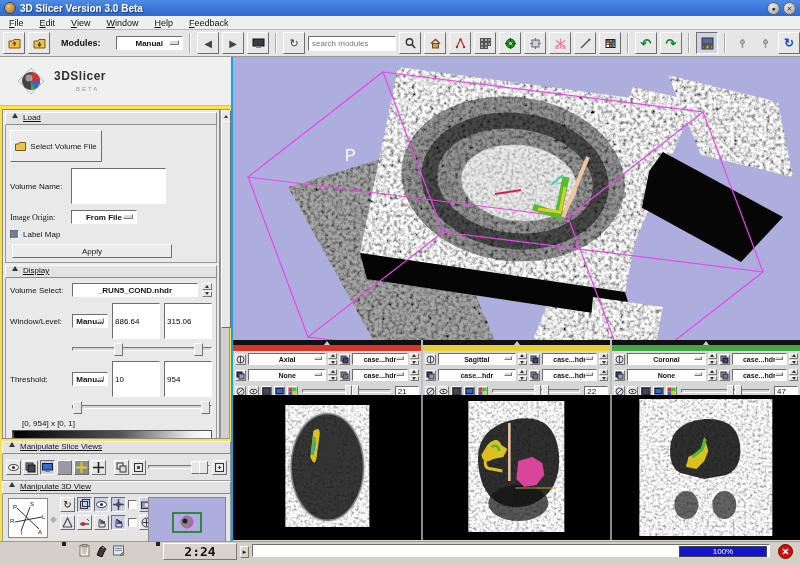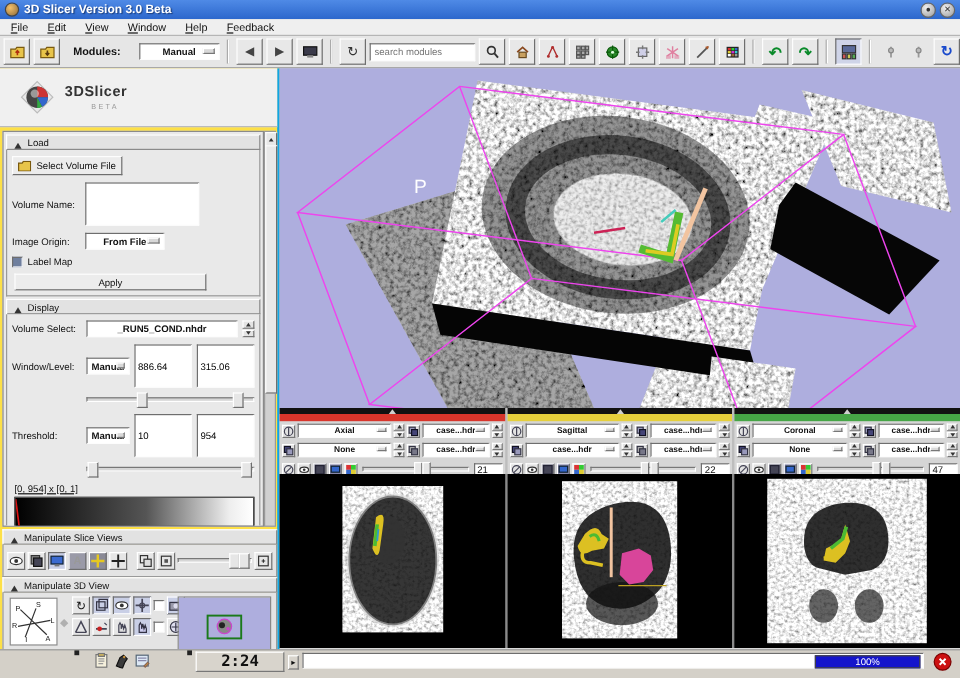--- a/index.html
+++ b/index.html
@@ -37,28 +37,28 @@
   .leftpanel{position:absolute;left:0;top:57px;width:233px;height:484px;background:#fde047;border-right:2px solid #0ea5e9;box-sizing:border-box;}
   .logoarea{position:absolute;left:0;top:0;width:231px;height:49px;background:#f0f0f0;border-bottom:1px solid #bbb;display:flex;align-items:center;gap:6px;padding-left:14px;box-sizing:border-box;}
   .logotext b{font-size:12px;letter-spacing:.5px;color:#333;}
   .logotext .beta{font-size:6px;color:#999;letter-spacing:2px;margin-left:22px;}
   .modscroll{position:absolute;left:2px;top:52px;width:218px;height:330px;background:#e9e9e9;border:1px solid #8a8a8a;overflow:hidden;box-sizing:border-box;}
   .vscroll{position:absolute;right:1px;top:52px;width:10px;height:330px;background:#d0d0d0;border:1px solid #999;box-sizing:border-box;}
   .vthumb{position:absolute;left:0;top:11px;width:8px;height:205px;}
   .varrow{position:absolute;left:0;top:0;width:8px;height:10px;display:flex;align-items:center;justify-content:center;}
 
   .sec{margin:2px 2px 0 2px;}
-  .sechead{height:13px;display:flex;align-items:flex-end;gap:5px;padding-left:6px;background:#e2e2e2;border:1px solid;border-color:#fff #8a8a8a #8a8a8a #fff;box-sizing:border-box;font-size:8px;}
+  .sechead{height:13px;display:flex;align-items:flex-start;gap:5px;padding-left:6px;background:#e2e2e2;border:1px solid;border-color:#fff #8a8a8a #8a8a8a #fff;box-sizing:border-box;font-size:8px;text-decoration:underline;}
   .secbody{border:1px solid #9a9a9a;border-top:none;background:#e9e9e9;padding:5px 4px 4px 4px;}
   .tri-up{width:0;height:0;border-left:3px solid transparent;border-right:3px solid transparent;border-bottom:5px solid #333;}
 
   .frow{display:flex;align-items:center;gap:4px;margin-bottom:6px;}
   .flabel{font-size:8px;flex:none;}
   .tinput{height:13px;font-size:8px;padding:17px 2px;box-sizing:border-box;border:1px solid;border-color:#6e6e6e #fdfdfd #fdfdfd #6e6e6e;background:#fff;}
-  .btn{display:flex;align-items:center;justify-content:center;gap:4px;font-size:8px;height:16px;background:#ececec;border:1px solid;border-color:#fdfdfd #6e6e6e #6e6e6e #fdfdfd;box-sizing:border-box;}
+  .btn{display:flex;align-items:center;justify-content:center;gap:4px;font-size:8px;height:32px;background:#ececec;border:1px solid;border-color:#fdfdfd #6e6e6e #6e6e6e #fdfdfd;box-sizing:border-box;}
   .chk{width:9px;height:9px;box-sizing:border-box;border:1px solid;border-color:#6e6e6e #fdfdfd #fdfdfd #6e6e6e;background:#fff;flex:none;}
   .chk.on{background:#6f7f9e;}
   .spin{width:10px;height:14px;display:flex;flex-direction:column;gap:1px;flex:none;}
   .spin>div{flex:1;display:flex;align-items:center;justify-content:center;background:#e4e4e4;border:1px solid;border-color:#fff #777 #777 #fff;box-sizing:border-box;}
   .mini-tri-u{width:0;height:0;border-left:2px solid transparent;border-right:2px solid transparent;border-bottom:3px solid #333;}
   .mini-tri-d{width:0;height:0;border-left:2px solid transparent;border-right:2px solid transparent;border-top:3px solid #333;}
   .track{position:relative;height:4px;background:#d6d6d6;border:1px solid;border-color:#777 #fff #fff #777;box-sizing:border-box;}
   .handle{position:absolute;top:-5px;width:9px;height:13px;background:#e6e6e6;border:1px solid;border-color:#fff #6e6e6e #6e6e6e #fff;box-sizing:border-box;}
 
   
@@ -289,21 +289,21 @@
                   <path d="M0.5 2h3l1-1.5h6V8.5H.5z" fill="#e8c44a" stroke="#7a5a10"></path>
                 </svg>
               <span>Select Volume File</span>
             </span>
           </div>
           <div class="frow">
             <span class="flabel" style="width:57px;">Volume Name:</span>
             <input class="tinput" style="width: 95px;" value="">
           </div>
           <div class="frow">
-            <span class="flabel" style="width:57px;">Image Origin:</span>
+            <span class="flabel" style="width:57px;font-family:Liberation Serif, serif;">Image Origin:</span>
             <span class="dd" style="width:66px;">
               <span>From File</span>
                 <span class="ddmark"></span>
             </span>
           </div>
           <div class="frow" style="margin-bottom:5px;">
             <span class="chk on"></span>
             <span class="flabel">Label Map</span>
           </div>
           <div class="btn" style="width:160px;margin:0 auto 0 2px;height:14px;">
@@ -355,21 +355,21 @@
             </span>
             <input class="tinput" style="width: 48px;" value="10">
             <input class="tinput" style="width: 48px;" value="954">
           </div>
           <div class="frow" style="margin:8px 0 10px 62px;">
             <div class="track" style="flex:1;">
               <span class="handle" style="left:0%;"></span>
               <span class="handle" style="left:96%;margin-left:-4px;"></span>
             </div>
           </div>
-          <div class="flabel" style="margin:2px 0 2px 2px;text-decoration:underline;">[0, 954] x [0, 1]</div>
+          <div class="flabel" style="margin:2px 0 2px 12px;">[0, 954] x [0, 1]</div>
           <svg width="198" height="56" style="display:block;border:1px solid #555;margin-left:2px;background:#000;">
             <defs>
               <linearGradient id="histgrad" x1="0" y1="0" x2="1" y2="0">
                 <stop offset="0" stop-color="#000"></stop>
                   <stop offset="0.55" stop-color="#555"></stop>
                   <stop offset="0.9" stop-color="#eee"></stop>
                   <stop offset="1" stop-color="#fff"></stop>
               </linearGradient>
             </defs>
             <rect x="0" y="0" width="198" height="56" fill="url(#histgrad)"></rect>

